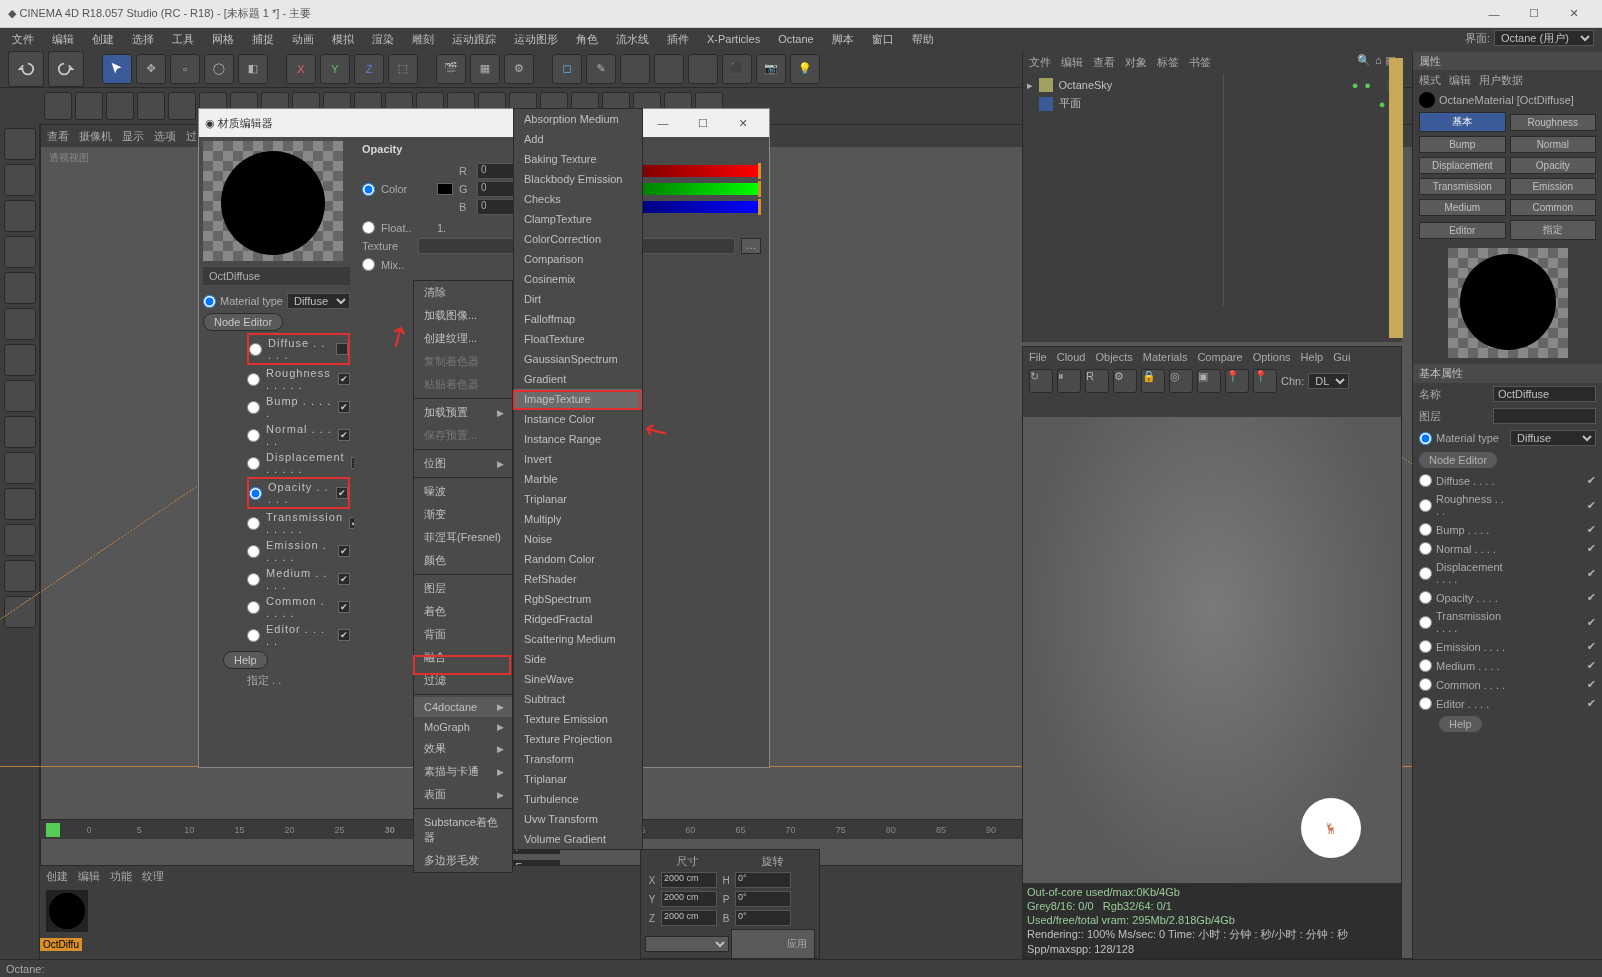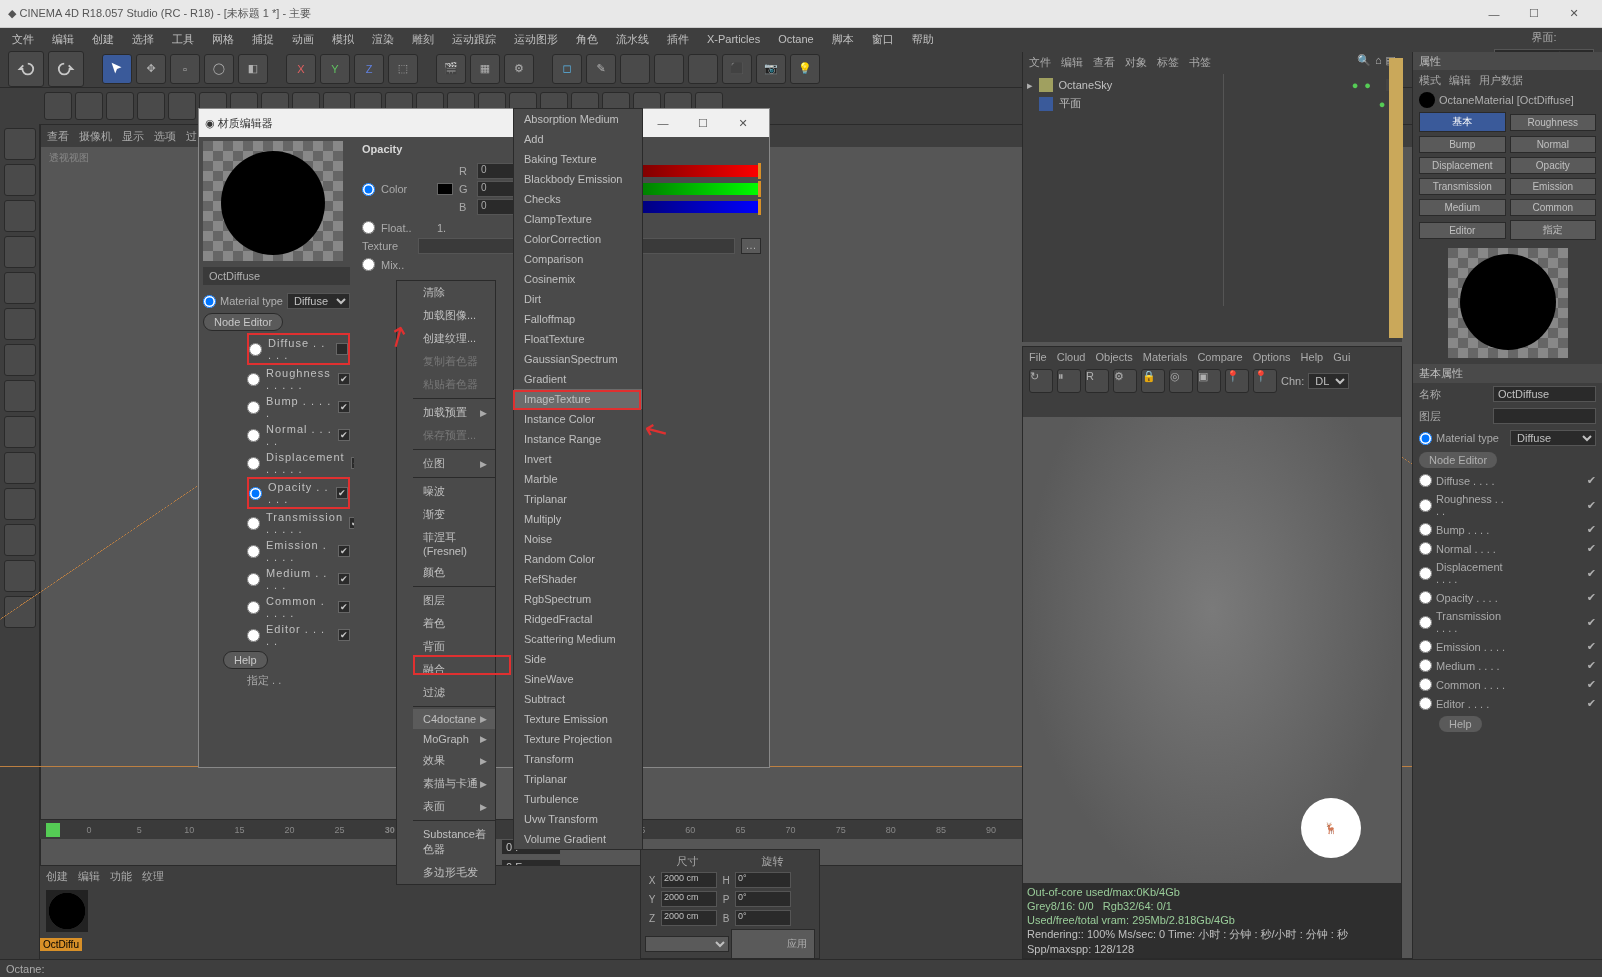--- a/index.html
+++ b/index.html
@@ -2,21 +2,21 @@
 <html><head>
 <meta charset="utf-8">
 <style>
 * { margin:0; padding:0; box-sizing:border-box; font-family:"Microsoft YaHei",Arial,sans-serif; font-size:11px; user-select:none; }
 body { background:#3a3a3a; color:#b0b0b0; width:1602px; height:977px; overflow:hidden; position:relative; }
 .titlebar { height:28px; background:#e8e8e8; display:flex; align-items:center; padding:0 8px; color:#555; border-bottom:1px solid #ccc; }
 .titlebar .spacer { flex:1; }
 .winbtn { width:40px; height:28px; display:flex; align-items:center; justify-content:center; color:#555; }
 .menubar { height:22px; background:#3e3e3e; display:flex; align-items:center; padding:0 4px; gap:2px; }
 .menubar span { padding:2px 8px; color:#c0c0c0; }
-.righttop { position:absolute; right:8px; top:30px; display:flex; align-items:center; gap:4px; color:#aaa;flex-direction:column; }
+.righttop { position:absolute; right:8px; top:30px; display:flex; align-items:center; gap:4px; color:#aaa; }
 .righttop select { background:#2a2a2a; color:#c0c0c0; border:1px solid #555; padding:1px 4px; width:100px; }
 .toolbar1 { height:38px; background:#3e3e3e; display:flex; align-items:center; padding:0 8px; gap:4px; border-bottom:1px solid #2a2a2a; }
 .tbtn { width:30px; height:30px; background:#4a4a4a; border:1px solid #2a2a2a; border-radius:3px; display:flex; align-items:center; justify-content:center; }
 .tbtn.big { width:36px; height:36px; }
 .tbtn svg { width:18px; height:18px; }
 .toolbar2 { height:36px; background:#3e3e3e; display:flex; align-items:center; padding:0 8px 0 44px; gap:3px; }
 .sbtn { width:28px; height:28px; background:#4a4a4a; border:1px solid #2a2a2a; border-radius:3px; display:flex; align-items:center; justify-content:center; }
 .mainarea { position:absolute; top:124px; left:0; right:0; bottom:18px; display:flex; }
 .leftcol { width:40px; background:#3e3e3e; border-right:1px solid #2a2a2a; padding-top:4px; display:flex; flex-direction:column; gap:4px; align-items:center; }
 .lbtn { width:32px; height:32px; background:#4a4a4a; border:1px solid #2a2a2a; border-radius:3px; }
@@ -62,21 +62,21 @@
 .colorrow .nf { width:40px; height:16px; background:#2a2a2a; border:1px solid #555; color:#aaa; padding:0 3px; font-size:10px; }
 .colorrow .bar { flex:1; height:12px; position:relative; }
 .colorrow .bar::after { content:""; position:absolute; right:0; top:-2px; bottom:-2px; width:3px; background:#d89028; }
 .gradR { background:linear-gradient(to right,#000,#f00); }
 .gradG { background:linear-gradient(to right,#000,#0f0); }
 .gradB { background:linear-gradient(to right,#000,#00f); }
 .gradW { background:linear-gradient(to right,#000,#fff); }
 .txpick { width:100%; height:16px; background:#3a3a3a; border:1px solid #555; }
 
 
-.ctx1 { position:absolute; top:280px; left:396px; width:100px; background:#4a4a4a; border:1px solid #2a2a2a; z-index:11;padding-left:16px; }
+.ctx1 { position:absolute; top:280px; left:413px; width:100px; background:#4a4a4a; border:1px solid #2a2a2a; z-index:11; }
 .ctx1 .ci { padding:4px 8px 4px 10px; color:#c0c0c0; display:flex; justify-content:space-between; align-items:center; }
 .ctx1 .ci.dis { color:#777; }
 .ctx1 .sep { height:1px; background:#2a2a2a; margin:2px 0; }
 .ctx1 .ci.sel { background:#5b5b5b; }
 .ctx1 .ci .arr { color:#aaa; font-size:9px; }
 .ctx2 { position:absolute; top:108px; left:513px; width:130px; background:#4a4a4a; border:1px solid #2a2a2a; z-index:12; max-height:750px; }
 .ctx2 .ci { padding:4px 10px; color:#c0c0c0; }
 .ctx2 .ci.hl { background:#6b6b6b; }
 .redarrow { position:absolute; color:#e03030; font-size:28px; z-index:13; transform:rotate(-30deg); }
 

